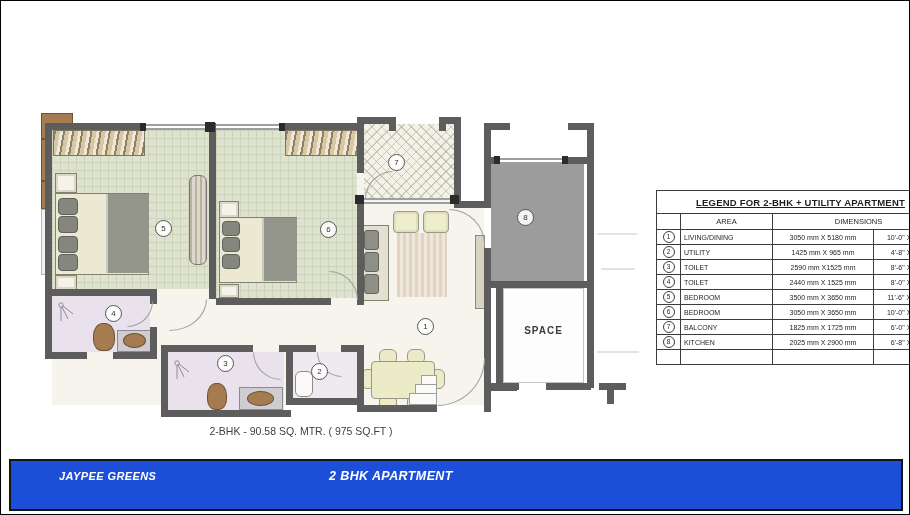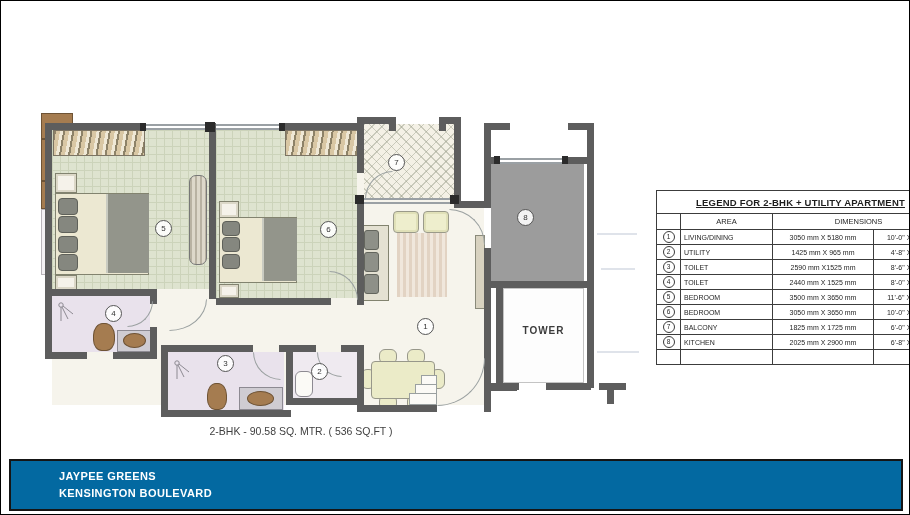--- a/index.html
+++ b/index.html
@@ -54,21 +54,21 @@
   .legend{position:absolute;left:655px;top:157px;width:289px;border-collapse:collapse;color:#1e1e1e;margin-top:32px;}
   .legend td{border:1px solid #3c3c3c;padding:0 3px;height:14px;font-size:7px;vertical-align:middle;}
   .legend td.title{height:22px;text-align:center;font-size:9.5px;font-weight:700;text-decoration:underline;letter-spacing:.2px;}
   .legend td.hdr{text-align:center;font-size:7.5px;height:15px;}
   .legend td.numcell{text-align:center;width:17px;}
   .legend td.mmcell{text-align:center;width:94px;}
   .legend td.ftcell{text-align:center;width:64px;}
   .lcirc{display:inline-block;width:10px;height:10px;border:1px solid #3c3c3c;border-radius:50%;
          font-size:6.5px;line-height:10px;text-align:center;}
   
-  .footer{position:absolute;left:8px;top:458px;width:890px;height:48px;background:#0369a1;border:2px solid #151515;}
+  .footer{position:absolute;left:8px;top:458px;width:890px;height:48px;background:#1d4ed8;border:2px solid #151515;font-style:italic;}
   .footer .blk{position:absolute;color:#fff;font-weight:700;letter-spacing:.4px;line-height:1.5;}
   .f-left{left:48px;top:7px;font-size:11px;}
   .f-center{left:318px;top:6px;font-size:12.5px;}
   .f-right{right:14px;top:15px;font-size:13.5px;}
   svg.shower{position:absolute;}
 </style>
 </head>
 <body>
 
 <div class="page">
@@ -243,24 +243,24 @@
     <div class="circ" style="left:279px;top:108px;">
         <span>6</span>
       </div>
     <div class="circ" style="left:347px;top:41px;">
         <span>7</span>
       </div>
     <div class="circ" style="left:476px;top:96px;">
         <span>8</span>
       </div>
 
-    <div class="liftlabel" style="left:462px;top:212px;width:81px;">TOWER</div>
+    <div class="liftlabel" style="left:462px;top:212px;width:81px;">SPACE</div>
   </div>
 
-  <div class="caption">2-BHK  - 90.58 SQ. MTR. ( 536 SQ.FT )</div>
+  <div class="caption">2-BHK  - 90.58 SQ. MTR. ( 975 SQ.FT )</div>
 
   <table class="legend">
     <tbody>
         <tr>
           <td class="title" colspan="4">LEGEND FOR 2-BHK + UTILITY APARTMENT</td>
         </tr>
     <tr>
       <td class="hdr numcell"></td>
       <td class="hdr">AREA</td>
       <td class="hdr" colspan="2">DIMENSIONS</td>
@@ -318,19 +318,19 @@
           <td></td>
       <td class="mmcell"></td>
           <td class="ftcell"></td>
     </tr>
   </tbody>
     </table>
 
   <div class="footer">
     <div class="blk f-left">
       <div>JAYPEE GREENS</div>
-      <div>KENSINGTON BOULEVARD</div>
     </div>
     <div class="blk f-center">
+      <div>2 BHK APARTMENT</div>
     </div>
   </div>
 
 </div>
 
 </body></html>

